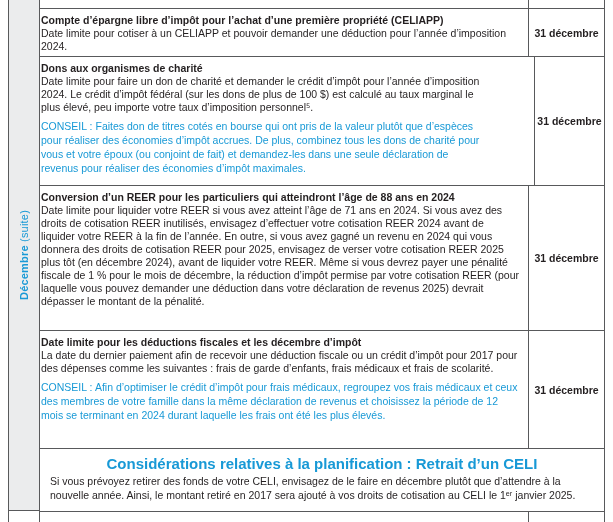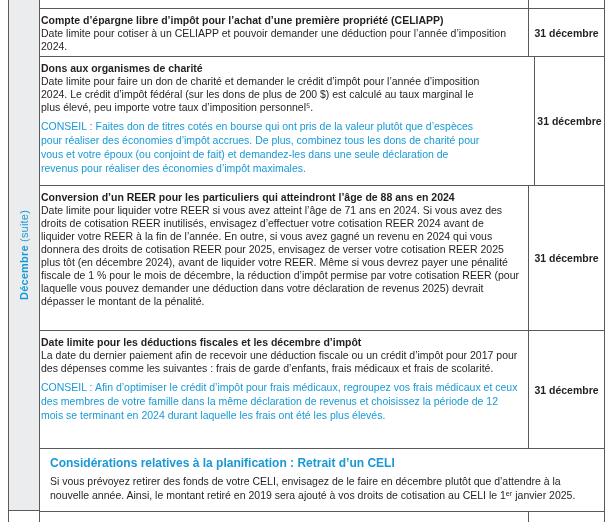--- a/index.html
+++ b/index.html
@@ -47,21 +47,21 @@
   }
   .row-title{margin:0;font-size:10.5px;font-weight:bold;line-height:14px;}
   .row-body{margin:0;font-size:10.5px;line-height:13px;}
   .row-conseil{margin:5px 0 0 0;font-size:10.5px;line-height:14px;color:var(--blue);}
   .conseil-label{font-weight:normal;}
   
   .footer-row{
     height:63px;box-sizing:border-box;border-bottom:1px solid var(--bd);
     padding:8px 10px 0 10px;
   }
-  .footer-title{margin:0 0 4px 0;font-size:12px;font-weight:bold;color:var(--blue);line-height:13px;}
+  .footer-title{margin:0 0 4px 0;font-size:15px;font-weight:bold;color:var(--blue);line-height:13px;text-align:center;}
   .footer-body{margin:0;font-size:10.5px;line-height:14px;}
   
   .stub{position:absolute;top:511px;height:11px;width:1px;background:var(--bd);}
   .stub-left{left:8px;}
   .stub-sidebar{left:39px;}
 </style>
 </head>
 <body>
 
 <div class="canvas">
@@ -82,21 +82,21 @@
       <div class="cell-main">
         <p class="row-title">Compte d’épargne libre d’impôt pour l’achat d’une première propriété (CELIAPP)</p>
         <p class="row-body">Date limite pour cotiser à un CELIAPP et pouvoir demander une déduction pour l’année d’imposition 2024.</p>
       </div>
       <div class="cell-date">31 décembre</div>
     </div>
 
     <div class="trow row-2">
       <div class="cell-main">
         <p class="row-title">Dons aux organismes de charité</p>
-        <p class="row-body">Date limite pour faire un don de charité et demander le crédit d’impôt pour l’année d’imposition 2024. Le crédit d’impôt fédéral (sur les dons de plus de 200 $) est calculé au taux marginal le plus élevé, peu importe votre taux d’imposition personnel⁵.</p>
+        <p class="row-body">Date limite pour faire un don de charité et demander le crédit d’impôt pour l’année d’imposition 2024. Le crédit d’impôt fédéral (sur les dons de plus de 100 $) est calculé au taux marginal le plus élevé, peu importe votre taux d’imposition personnel⁵.</p>
         <p class="row-conseil"><span class="conseil-label">CONSEIL :</span><span> Faites don de titres cotés en bourse qui ont pris de la valeur plutôt que d’espèces pour réaliser des économies d’impôt accrues. De plus, combinez tous les dons de charité pour vous et votre époux (ou conjoint de fait) et demandez-les dans une seule déclaration de revenus pour réaliser des économies d’impôt maximales.</span></p>
       </div>
       <div class="cell-date">31 décembre</div>
     </div>
 
     <div class="trow row-3">
       <div class="cell-main">
         <p class="row-title">Conversion d’un REER pour les particuliers qui atteindront l’âge de 88 ans en 2024</p>
         <p class="row-body">Date limite pour liquider votre REER si vous avez atteint l’âge de 71 ans en 2024. Si vous avez des droits de cotisation REER inutilisés, envisagez d’effectuer votre cotisation REER 2024 avant de liquider votre REER à la fin de l’année. En outre, si vous avez gagné un revenu en 2024 qui vous donnera des droits de cotisation REER pour 2025, envisagez de verser votre cotisation REER 2025 plus tôt (en décembre 2024), avant de liquider votre REER. Même si vous devrez payer une pénalité fiscale de 1 % pour le mois de décembre, la réduction d’impôt permise par votre cotisation REER (pour laquelle vous pouvez demander une déduction dans votre déclaration de revenus 2025) devrait dépasser le montant de la pénalité.</p>
       </div>
@@ -107,21 +107,21 @@
       <div class="cell-main">
         <p class="row-title">Date limite pour les déductions fiscales et les décembre d’impôt</p>
         <p class="row-body">La date du dernier paiement afin de recevoir une déduction fiscale ou un crédit d’impôt pour 2017 pour des dépenses comme les suivantes : frais de garde d’enfants, frais médicaux et frais de scolarité.</p>
         <p class="row-conseil"><span class="conseil-label">CONSEIL :</span><span> Afin d’optimiser le crédit d’impôt pour frais médicaux, regroupez vos frais médicaux et ceux des membres de votre famille dans la même déclaration de revenus et choisissez la période de 12 mois se terminant en 2024 durant laquelle les frais ont été les plus élevés.</span></p>
       </div>
       <div class="cell-date">31 décembre</div>
     </div>
 
     <div class="footer-row">
       <p class="footer-title">Considérations relatives à la planification : Retrait d’un CELI</p>
-      <p class="footer-body">Si vous prévoyez retirer des fonds de votre CELI, envisagez de le faire en décembre plutôt que d’attendre à la nouvelle année. Ainsi, le montant retiré en 2019 sera ajouté à vos droits de cotisation au CELI le 1ᵉʳ janvier 2025.</p>
+      <p class="footer-body">Si vous prévoyez retirer des fonds de votre CELI, envisagez de le faire en décembre plutôt que d’attendre à la nouvelle année. Ainsi, le montant retiré en 2017 sera ajouté à vos droits de cotisation au CELI le 1ᵉʳ janvier 2025.</p>
     </div>
 
     <div class="prow prow-bottom">
       <div class="date-divider"></div>
     </div>
 
   </div>
 
   <div class="stub stub-left"></div>
   <div class="stub stub-sidebar"></div>

